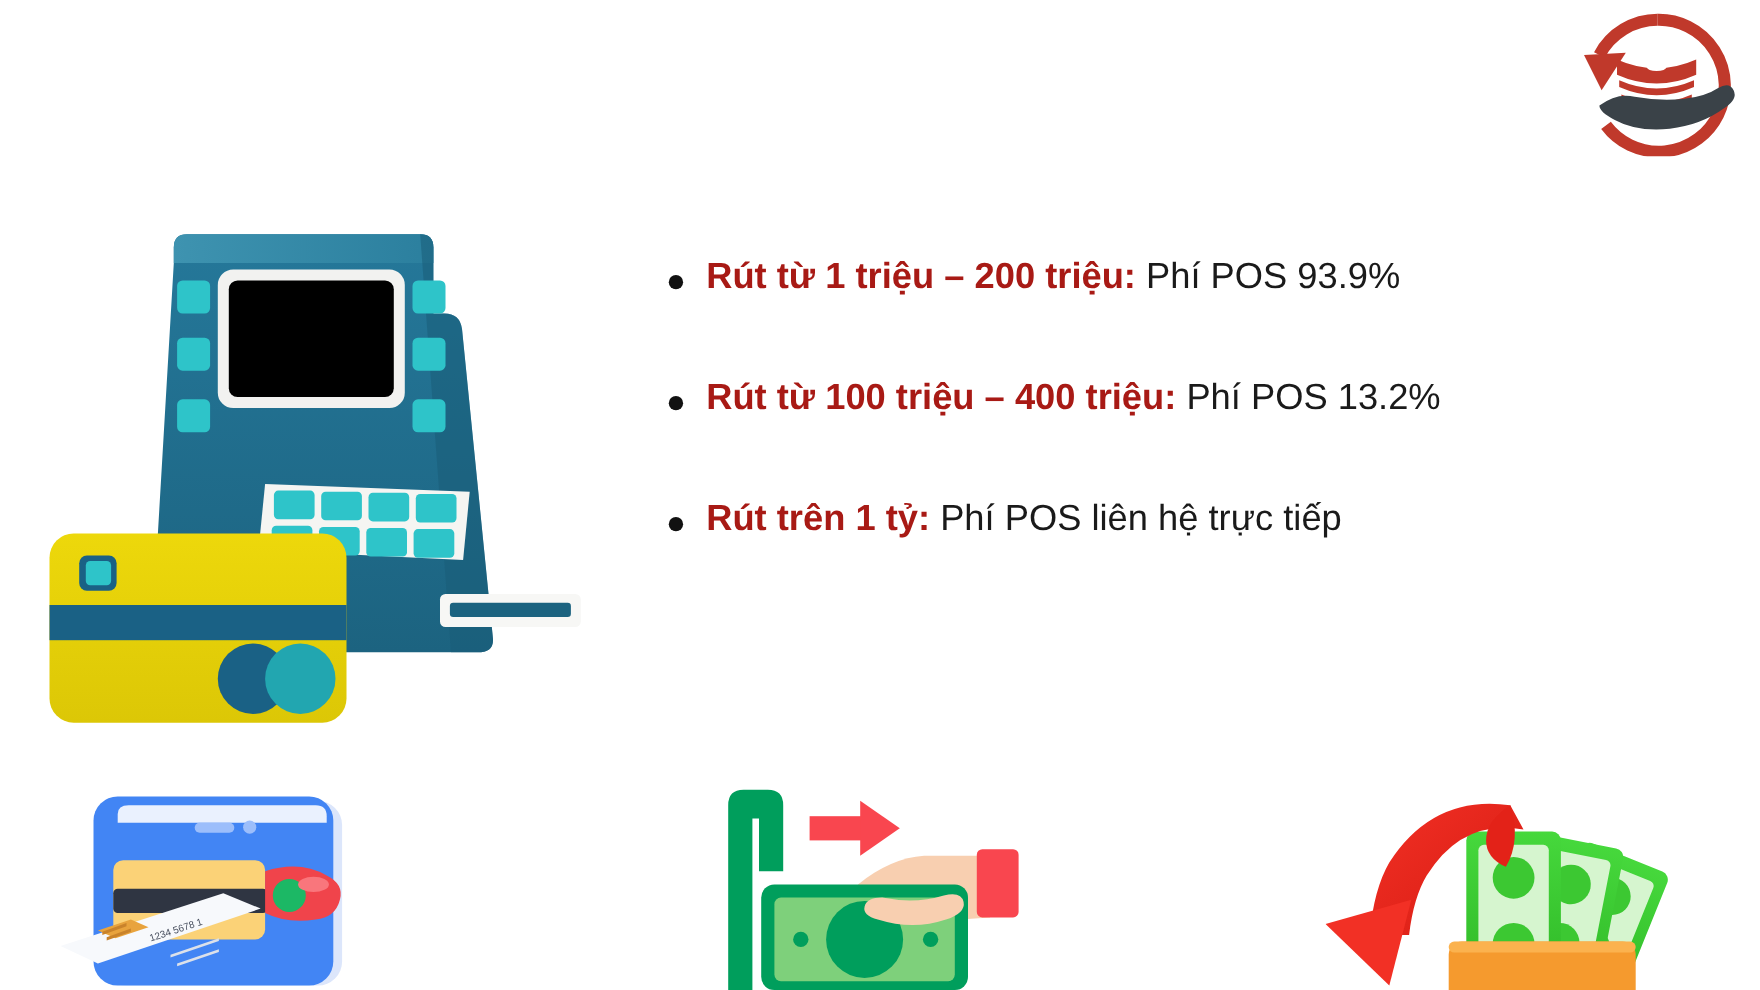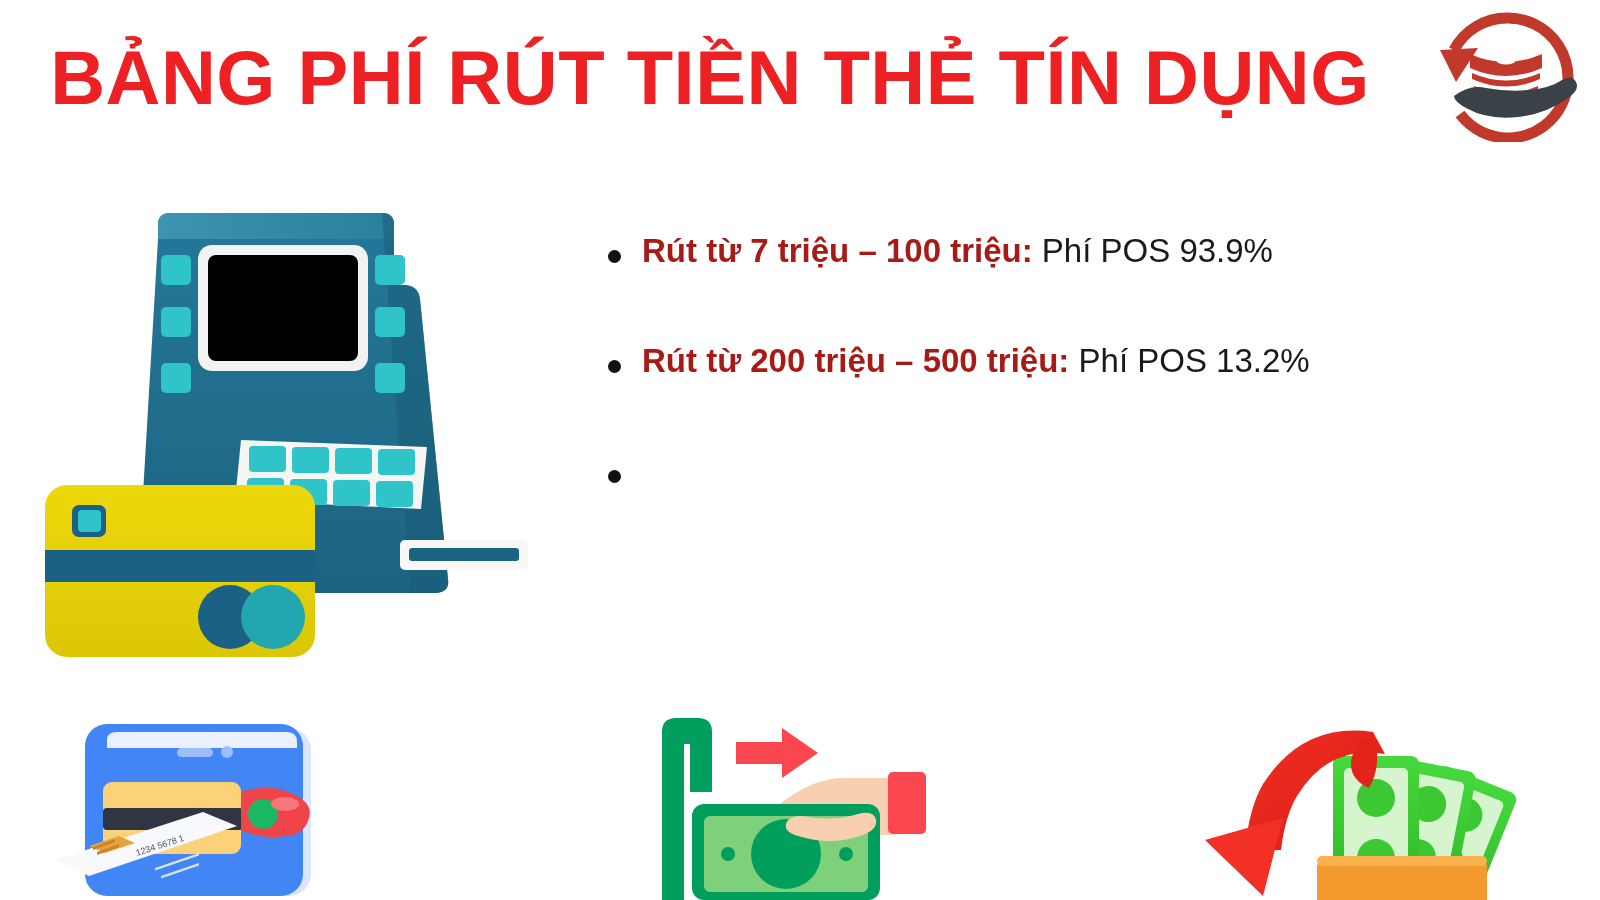--- a/index.html
+++ b/index.html
@@ -48,21 +48,20 @@
   
   .icon-wallet{position:absolute;left:45px;top:700px;width:290px;height:200px;}
   .icon-cash{position:absolute;left:640px;top:700px;width:290px;height:200px;}
   .icon-refund{position:absolute;left:1205px;top:700px;width:335px;height:200px;}
 </style>
 </head>
 <body>
 
 <div class="canvas">
 
-  <div class="title">BẢNG PHÍ RÚT TIỀN THẺ TÍN DỤNG</div>
 
   <div class="logo">
     <svg viewBox="0 0 150 132" width="150" height="132">
 
       <path d="M75 8 A60 60 0 1 1 28 104" fill="none" stroke="#C0392B" stroke-width="11"></path>
       <path d="M75 8 A60 60 0 0 0 22 40" fill="none" stroke="#C0392B" stroke-width="11"></path>
 
       <polygon points="8,40 46,38 24,72" fill="#C0392B"></polygon>
 
       <g fill="#C0392B">
@@ -74,31 +73,32 @@
 
       <path d="M22 86 q16 -12 32 -8 q22 4 44 2 q20 -2 32 -10 q10 -6 14 2 q4 8 -8 16 q-22 16 -50 19 q-30 3 -50 -8 q-14 -7 -14 -13 z" fill="#3A4248"></path>
       <path d="M56 92 q22 5 40 -1 q8 -3 10 2 q2 5 -8 8 q-22 6 -44 1 q-8 -2 -6 -6 q2 -4 8 -4 z" fill="#ffffff" opacity="0.0"></path>
     </svg>
   </div>
 
   <div class="list">
 
     <div class="row">
       <span class="dot"></span>
-      <span class="rowtext"><span class="lbl">Rút từ 7 triệu – 100 triệu:</span><span> Phí POS 93.9%</span></span>
+      <span class="rowtext"><span class="lbl">Rút từ 1 triệu – 200 triệu:</span><span> Phí POS 93.9%</span></span>
     </div>
 
     <div class="row">
       <span class="dot"></span>
-      <span class="rowtext"><span class="lbl">Rút từ 200 triệu – 500 triệu:</span><span> Phí POS 13.2%</span></span>
+      <span class="rowtext"><span class="lbl">Rút từ 100 triệu – 400 triệu:</span><span> Phí POS 13.2%</span></span>
     </div>
 
 
     <div class="row">
       <span class="dot"></span>
+      <span class="rowtext"><span class="lbl">Rút trên 1 tỷ:</span><span> Phí POS liên hệ trực tiếp</span></span>
     </div>
 
   </div>
 
   <div class="atm">
     <svg viewBox="0 0 500 470" width="500" height="470">
       <defs>
         <linearGradient id="bodyG" x1="0" y1="0" x2="0" y2="1">
           <stop offset="0%" stop-color="#25789A"></stop>
           <stop offset="100%" stop-color="#1C6380"></stop>

